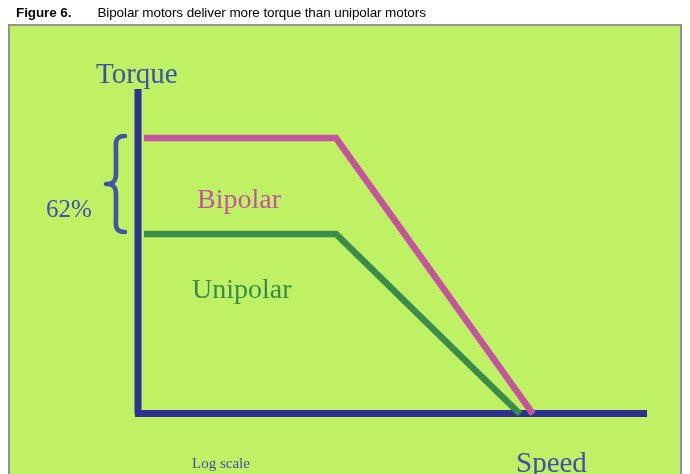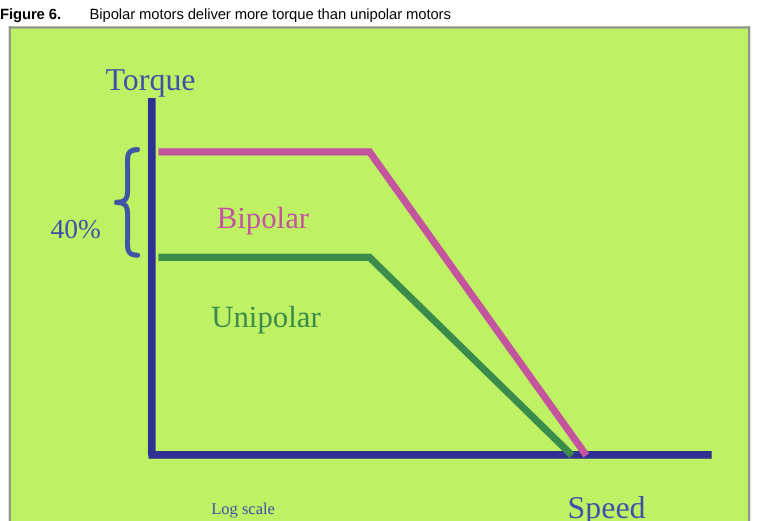--- a/index.html
+++ b/index.html
@@ -24,21 +24,21 @@
     height: 24px;
     display: flex;
     align-items: center;
     white-space: nowrap;
   }
   .caption-num {
     font-size: 13.5px;
     font-weight: bold;
     color: #000000;
     letter-spacing: -0.1px;
-    padding-left: 0;
+    padding-left: 16px;
   }
   .caption-title {
     font-size: 13.5px;
     font-weight: normal;
     color: #000000;
     letter-spacing: -0.1px;
     padding-left: 26px;
   }
 
   
@@ -133,19 +133,19 @@
              L 106,190
              C 106,198 104,206 115,206" fill="none" stroke="#4055a4" stroke-width="4.6" stroke-linecap="round" stroke-linejoin="round"></path>
   </svg>
 
   <div class="lbl lbl-torque">Torque</div>
 
   <div class="lbl lbl-speed">Speed</div>
 
   <div class="lbl lbl-logscale">Log scale</div>
 
-  <div class="lbl lbl-pct">40%</div>
+  <div class="lbl lbl-pct">62%</div>
 
   <div class="lbl lbl-bipolar">Bipolar</div>
 
   <div class="lbl lbl-unipolar">Unipolar</div>
 
 </div>
 
 </body></html>

